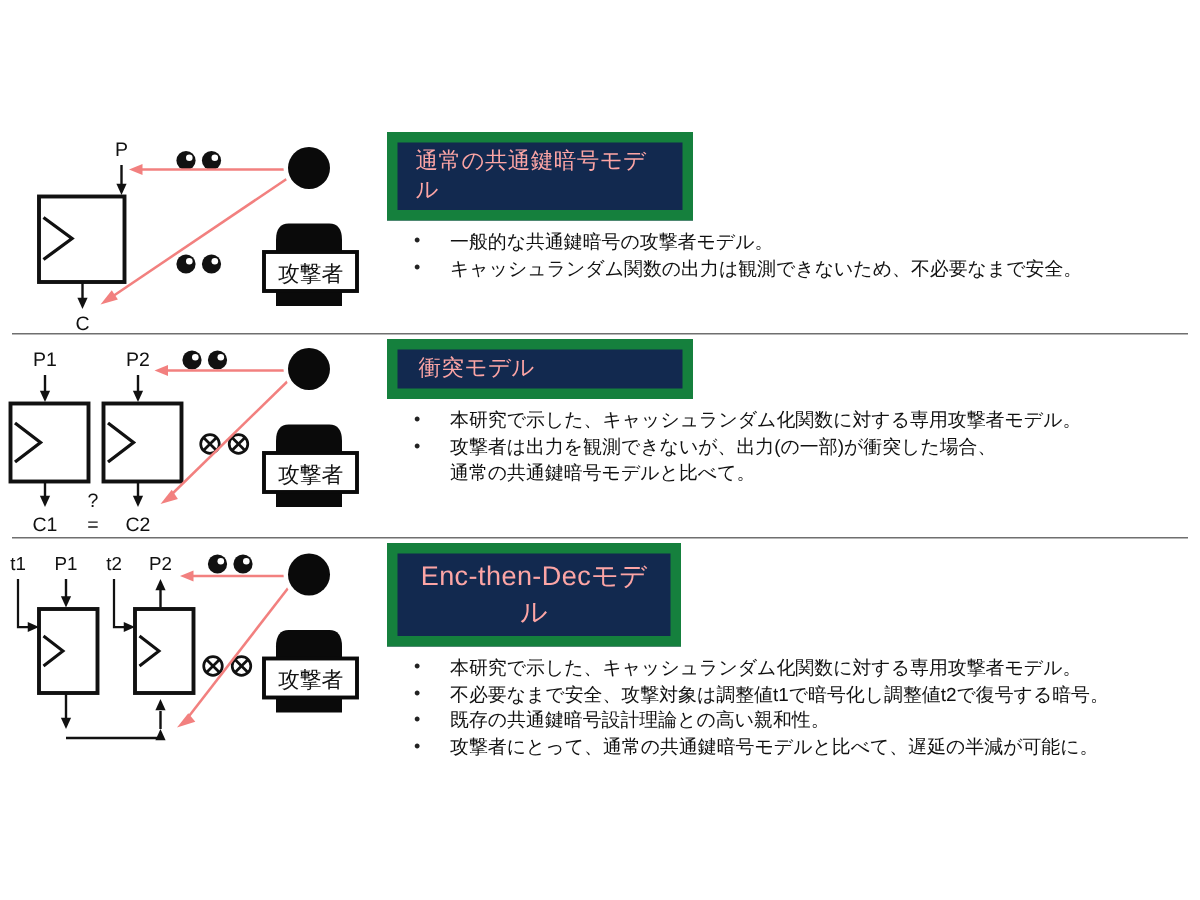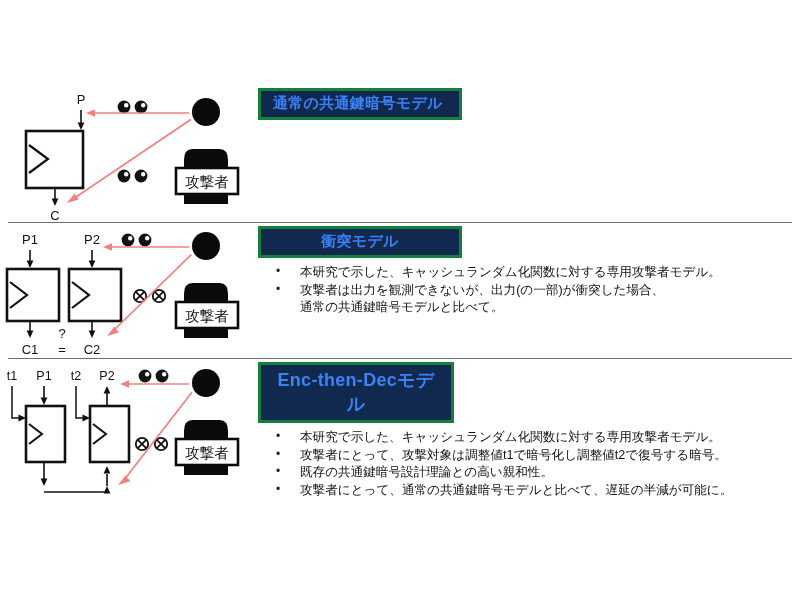--- a/index.html
+++ b/index.html
@@ -24,31 +24,31 @@
   }
   #div1{top:222px;}
   #div2{top:358px;}
 
   
   .textcol{position:absolute;left:258px;top:0;width:536px;}
 
   .hdr{
     display:inline-block;
     background:#12294f;
-    border:3px solid #15803d;
-    color:#3b82f6;
-    font-weight:bold;
+    border:7px solid #15803d;
+    color:#fca5a5;
+    font-weight:normal;
     letter-spacing:.3px;
     box-sizing:border-box;
   }
   .hdr-inner{display:block;padding:3px 14px 4px 14px;}
   #hdr1{width:204px;}
   #hdr1 .hdr-inner{font-size:15px;padding-left:12px;}
   #hdr2{width:204px;}
-  #hdr2 .hdr-inner{font-size:15px;text-align:center;}
+  #hdr2 .hdr-inner{font-size:15px;text-align:left;}
   #hdr3{width:196px;}
   #hdr3 .hdr-inner{font-size:18px;text-align:center;}
 
   ul.bullets{
     list-style:none;margin:6px 0 0 0;padding:0;
   }
   ul.bullets li{
     position:relative;
     padding-left:42px;
     font-size:12.6px;
@@ -132,20 +132,28 @@
           <rect x="176" y="80" width="62" height="26" fill="#ffffff" stroke="#0a0a0a" stroke-width="2.6"></rect>
           <text x="207" y="99" font-family="Liberation Sans, sans-serif" font-size="14.5" fill="#111" text-anchor="middle">攻撃者</text>
         </g>
       </svg>
     </div>
 
     <div class="textcol">
       <div class="hdr" id="hdr1">
         <span class="hdr-inner">通常の共通鍵暗号モデル</span>
       </div>
+      <ul class="bullets">
+        <li>
+          <span class="cont">一般的な共通鍵暗号の攻撃者モデル。</span>
+        </li>
+        <li>
+          <span class="cont">キャッシュランダム関数の出力は観測できないため、不必要なまで安全。</span>
+        </li>
+      </ul>
     </div>
   </div>
 
   <div class="divider" id="div1"></div>
 
   <div class="section" id="sec2">
 
     <div class="diagram">
       <svg width="258" height="132" viewBox="0 0 258 132">
 
@@ -332,21 +340,21 @@
 
     <div class="textcol">
       <div class="hdr" id="hdr3">
         <span class="hdr-inner">Enc-then-Decモデル</span>
       </div>
       <ul class="bullets">
         <li>
           <span class="cont">本研究で示した、キャッシュランダム化関数に対する専用攻撃者モデル。</span>
         </li>
         <li>
-          <span class="cont">攻撃者にとって、攻撃対象は調整値t1で暗号化し調整値t2で復号する暗号。</span>
+          <span class="cont">不必要なまで安全、攻撃対象は調整値t1で暗号化し調整値t2で復号する暗号。</span>
         </li>
         <li>
           <span class="cont">既存の共通鍵暗号設計理論との高い親和性。</span>
         </li>
         <li>
           <span class="cont">攻撃者にとって、通常の共通鍵暗号モデルと比べて、遅延の半減が可能に。</span>
         </li>
       </ul>
     </div>
   </div>

